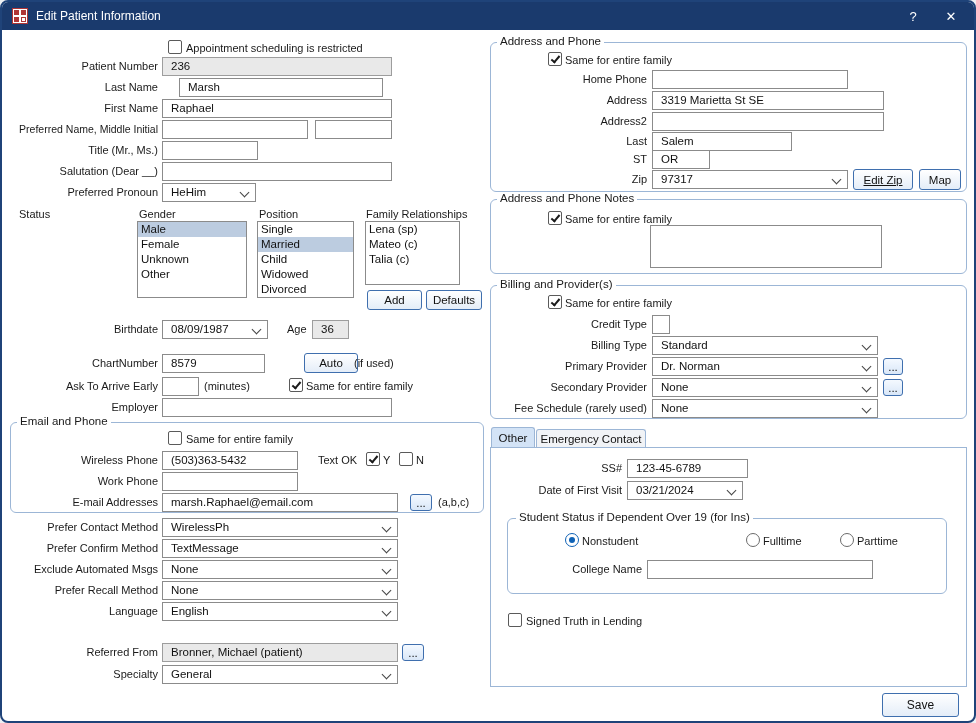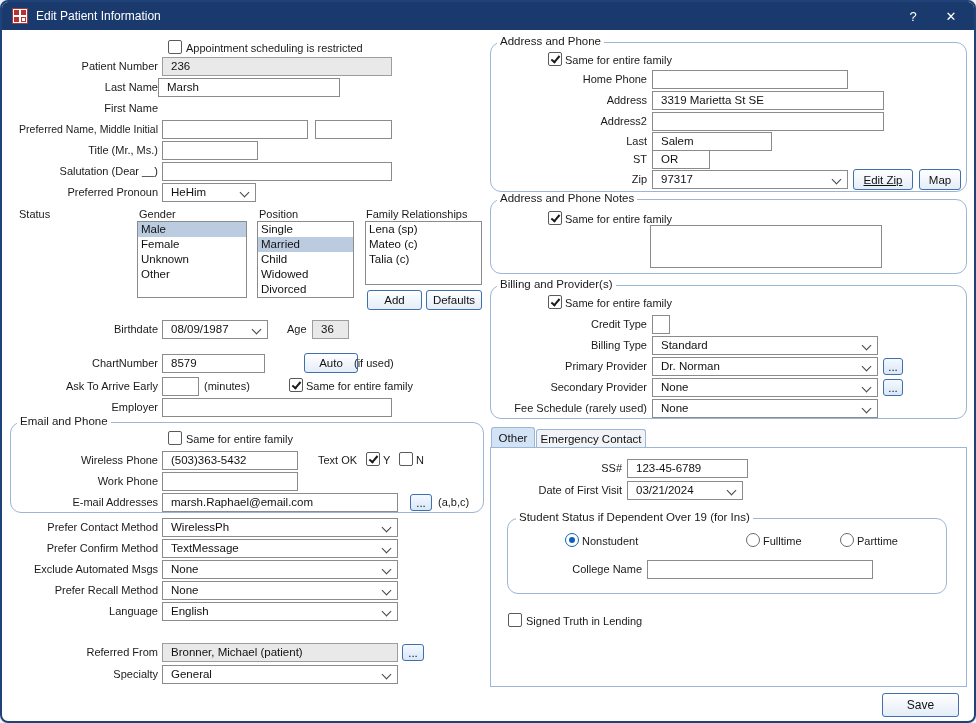--- a/index.html
+++ b/index.html
@@ -13,21 +13,21 @@
   .lblr{left:488px;width:157px;text-align:right;}
   .lblr2{left:490px;width:130px;text-align:right;}
   .lblc{left:498px;width:142px;text-align:right;}
   .tb{position:absolute;box-sizing:border-box;height:19px;border:1px solid #8b8b8b;background:#fff;font-size:11.5px;line-height:16px;padding:0 8px;color:#111;white-space:nowrap;overflow:hidden;}
   .ro{background:#e9e9e9;border-color:#9d9d9d;}
   .combo{padding-right:17px;}
   .combo::after{content:"";position:absolute;right:7px;top:5px;width:6px;height:6px;border-right:1.6px solid #444;border-bottom:1.6px solid #444;transform:rotate(45deg);}
   .btn{position:absolute;box-sizing:border-box;border:1px solid #3f6fae;border-radius:3px;background:linear-gradient(#ffffff,#e4edf8);font-size:11.5px;color:#111;display:flex;align-items:center;justify-content:center;cursor:default;}
   .btn-sm{background:linear-gradient(#f4f9ff,#d9e7f8);}
   .u{text-decoration:underline;}
-  .gb{position:absolute;box-sizing:border-box;border:1px solid #9cb6d6;border-radius:11px;}
+  .gb{position:absolute;box-sizing:border-box;border:1px solid #9cb6d6;border-radius:6px;}
   .gb-t{position:absolute;top:-8px;left:6px;background:#fff;padding:0 3px;font-size:11.5px;white-space:nowrap;color:#1a1a1a;}
   .list{position:absolute;box-sizing:border-box;border:1px solid #8b8b8b;background:#fff;overflow:hidden;}
   .it{height:15px;line-height:15px;font-size:11.5px;padding:0 3px;white-space:nowrap;color:#111;}
   .sel{background:#bccce0;}
   .cb{position:absolute;box-sizing:border-box;width:14px;height:14px;border:1px solid #5a5a5a;border-radius:2px;background:#fff;}
   .cb.checked::after{content:"";position:absolute;left:2px;top:3px;width:7px;height:3px;border-left:2px solid #1b1b1b;border-bottom:2px solid #1b1b1b;transform:rotate(-50deg);}
   .radio{position:absolute;box-sizing:border-box;width:14px;height:14px;border:1px solid #6b6b6b;border-radius:50%;background:#fff;}
   .radio.on{border-color:#0f62b6;}
   .radio.on::after{content:"";position:absolute;left:3px;top:3px;width:6px;height:6px;border-radius:50%;background:#0f62b6;}
   .tab{position:absolute;box-sizing:border-box;border:1px solid #9cb6d6;border-bottom:none;border-radius:3px 3px 0 0;background:#f1f3f6;font-size:11.5px;display:flex;align-items:center;justify-content:center;color:#111;}
@@ -55,23 +55,24 @@
     <span class="tbtn" style="right:8px">✕</span>
   </div>
 
   <span class="cb" style="left:166px;top:38px"></span>
   <span class="lbl" style="left:184px;top:39px">Appointment scheduling is restricted</span>
 
   <span class="lbl lbll" style="top:57px">Patient Number</span>
   <div class="tb ro" style="left:160px;top:55px;width:230px">236</div>
 
   <span class="lbl lbll" style="top:78px">Last Name</span>
-  <div class="tb" style="left:156px;top:76px;width:182px">Marsh</div>
+  <div class="tb" style="left:177px;top:76px;width:204px">Marsh</div>
 
   <span class="lbl lbll" style="top:99px">First Name</span>
+  <div class="tb" style="left:160px;top:97px;width:230px">Raphael</div>
 
   <span class="lbl lbll" style="top:120px;font-size:10.5px">Preferred Name, Middle Initial</span>
   <div class="tb" style="left:160px;top:118px;width:146px"></div>
   <div class="tb" style="left:313px;top:118px;width:77px"></div>
 
   <span class="lbl lbll" style="top:141px">Title (Mr., Ms.)</span>
   <div class="tb" style="left:160px;top:139px;width:96px"></div>
 
   <span class="lbl lbll" style="top:162px">Salutation (Dear __)</span>
   <div class="tb" style="left:160px;top:160px;width:230px"></div>
@@ -92,21 +93,21 @@
   <span class="lbl" style="left:257px;top:205px">Position</span>
   <div class="list" style="left:255px;top:219px;width:97px;height:77px">
     <div class="it">Single</div>
     <div class="it sel">Married</div>
     <div class="it">Child</div>
     <div class="it">Widowed</div>
     <div class="it">Divorced</div>
   </div>
 
   <span class="lbl" style="left:364px;top:205px">Family Relationships</span>
-  <div class="list" style="left:363px;top:219px;width:117px;height:64px">
+  <div class="list" style="left:363px;top:219px;width:95px;height:64px">
     <div class="it">Lena (sp)</div>
     <div class="it">Mateo (c)</div>
     <div class="it">Talia (c)</div>
   </div>
   <div class="btn" style="left:365px;top:288px;width:55px;height:20px">Add</div>
   <div class="btn" style="left:424px;top:288px;width:56px;height:20px">Defaults</div>
 
   <span class="lbl lbll" style="top:320px">Birthdate</span>
   <div class="tb combo" style="left:160px;top:318px;width:106px">08/09/1987</div>
   <span class="lbl" style="left:285px;top:320px">Age</span>
@@ -179,21 +180,21 @@
   <span class="lbl lblr" style="top:70px">Home Phone</span>
   <div class="tb" style="left:650px;top:68px;width:196px"></div>
 
   <span class="lbl lblr" style="top:91px">Address</span>
   <div class="tb" style="left:650px;top:89px;width:232px">3319 Marietta St SE</div>
 
   <span class="lbl lblr" style="top:112px">Address2</span>
   <div class="tb" style="left:650px;top:110px;width:232px"></div>
 
   <span class="lbl lblr" style="top:132px">Last</span>
-  <div class="tb" style="left:650px;top:130px;width:120px">Salem</div>
+  <div class="tb" style="left:650px;top:130px;width:140px">Salem</div>
 
   <span class="lbl lblr" style="top:150px">ST</span>
   <div class="tb" style="left:650px;top:148px;width:58px">OR</div>
 
   <span class="lbl lblr" style="top:170px">Zip</span>
   <div class="tb combo" style="left:650px;top:168px;width:196px">97317</div>
   <div class="btn u" style="left:851px;top:167px;width:60px;height:21px">Edit Zip</div>
   <div class="btn" style="left:917px;top:167px;width:42px;height:21px">Map</div>
 
   <div class="gb" style="left:488px;top:197px;width:477px;height:75px">

